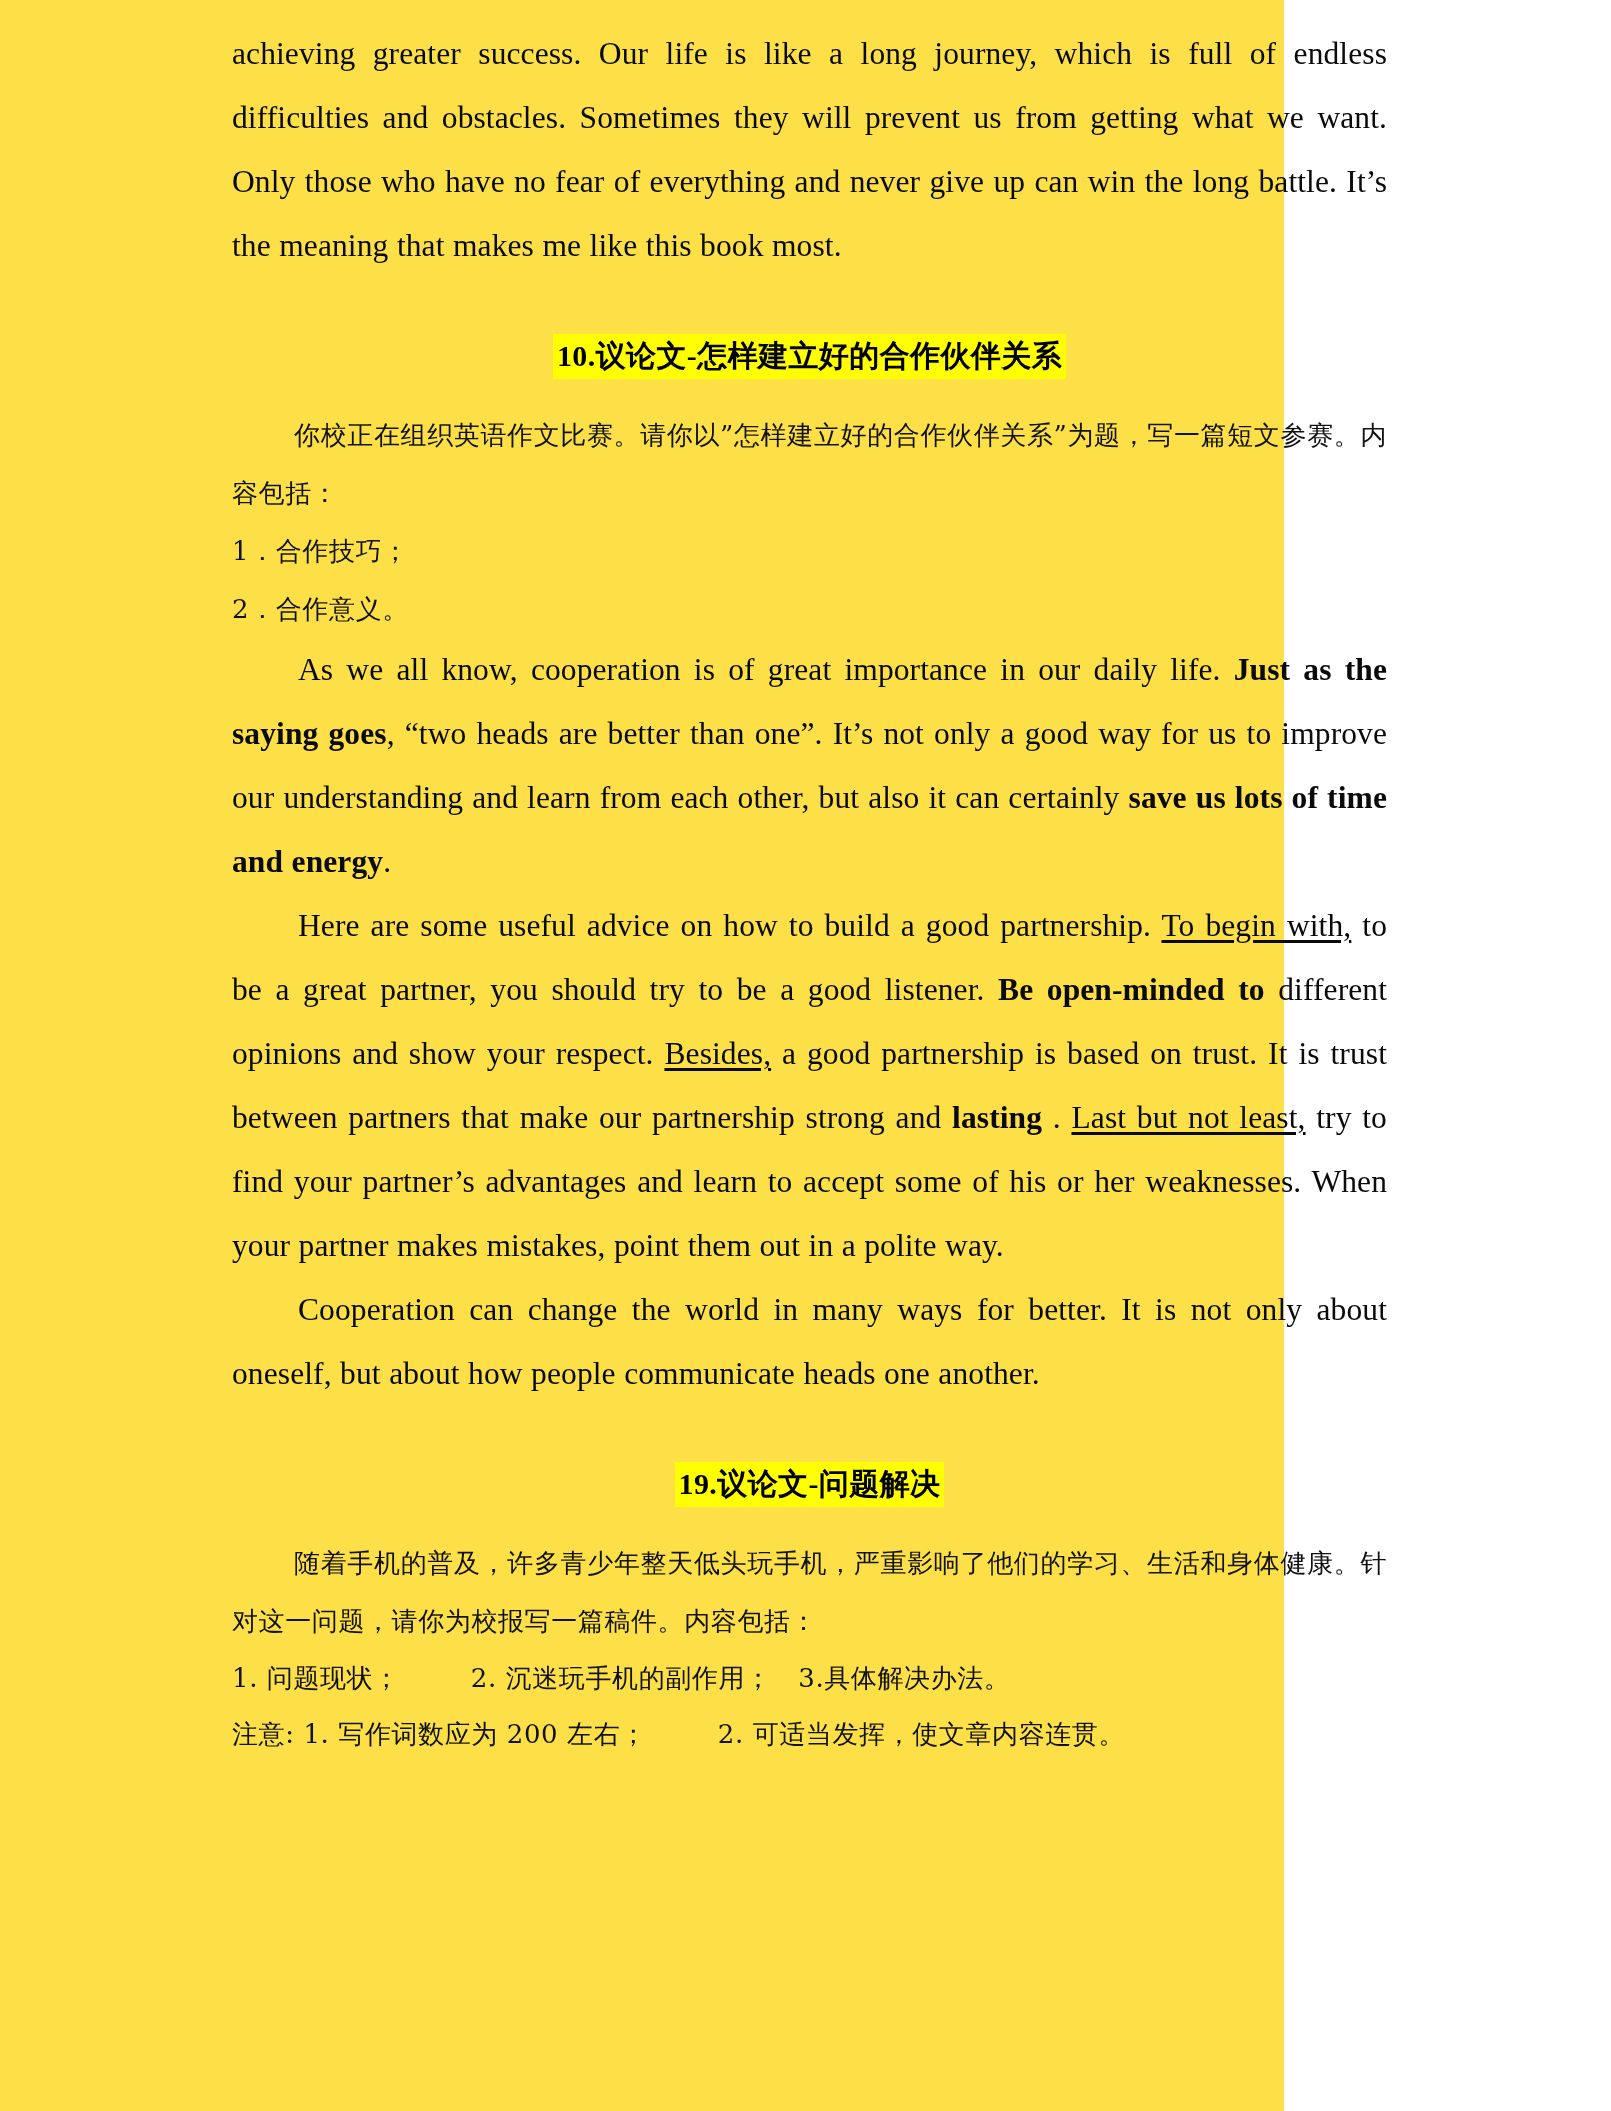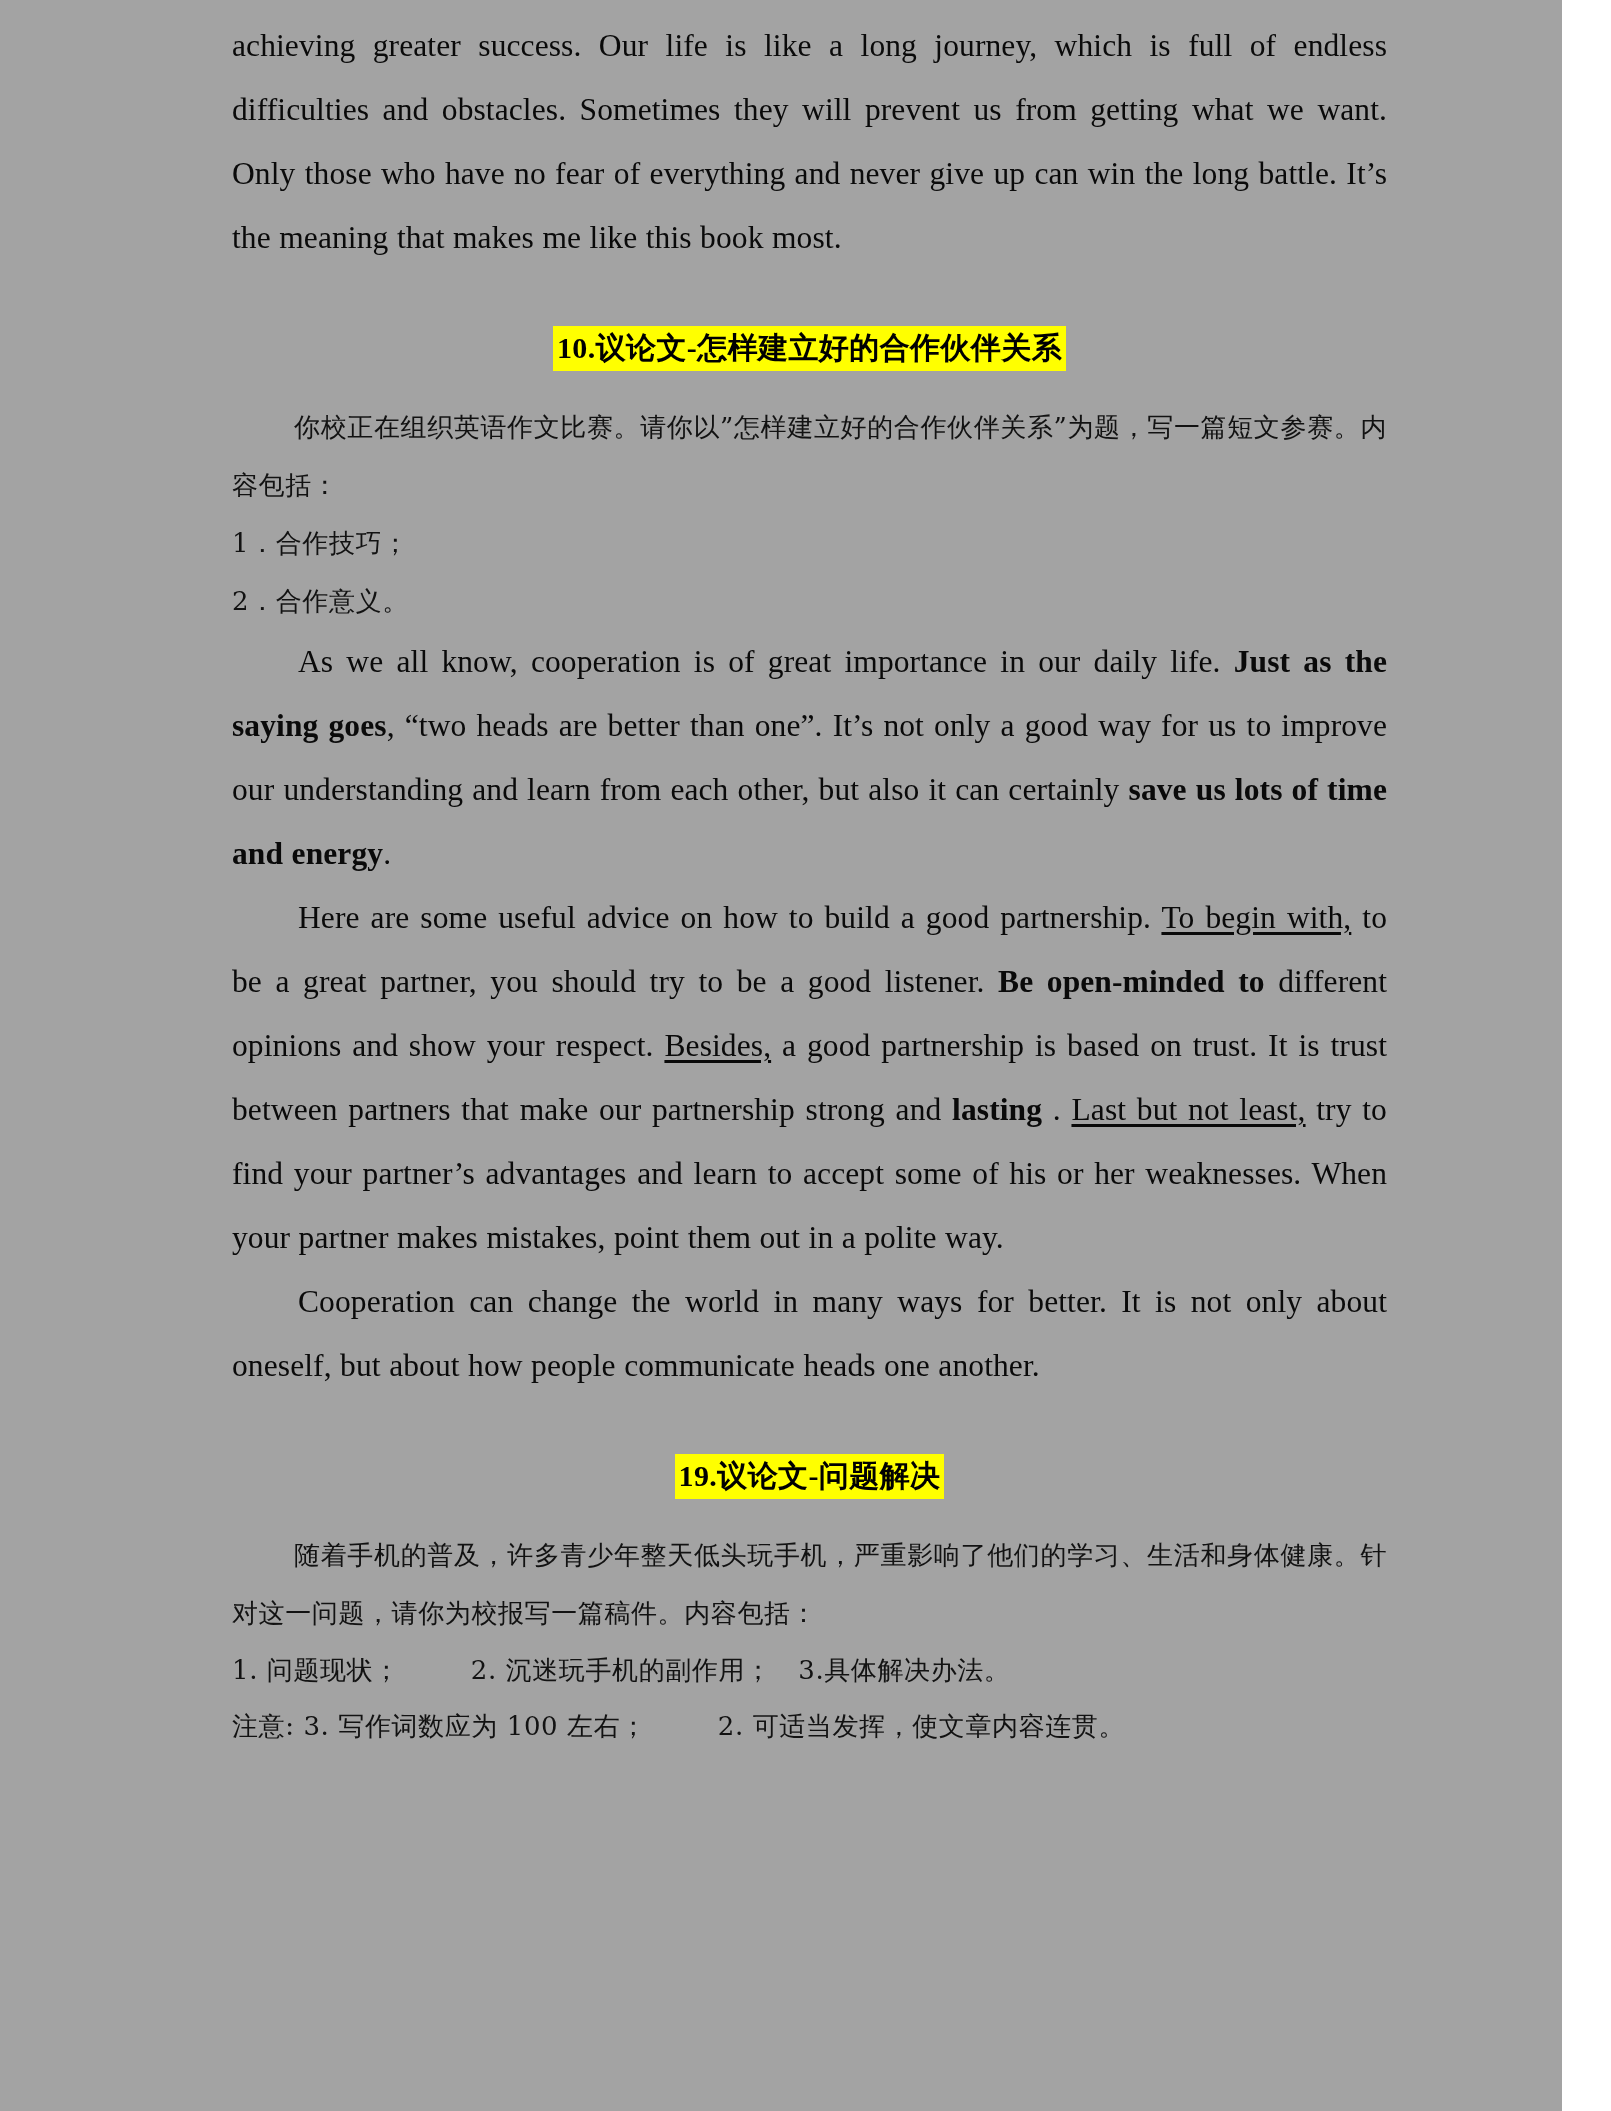--- a/index.html
+++ b/index.html
@@ -10,25 +10,25 @@
   }
   body {
     width: 1611px;
     height: 2111px;
     font-family: "Liberation Serif", "DejaVu Serif", serif;
     color: #0a0a0a;
     -webkit-font-smoothing: antialiased;
   }
   .page {
     position: relative;
-    width: 1562px;
+    width: 1284px;
     height: 2111px;
-    background: #a3a3a3;
+    background: #fde047;
     box-sizing: border-box;
-    padding: 14px 110px 0 232px;
+    padding: 22px 110px 0 232px;
   }
   .content {
     width: 1155px;
   }
 
   
   .en-para {
     font-size: 31.5px;
     line-height: 64px;
     text-align: justify;
@@ -135,16 +135,16 @@
     <div class="section-heading-row">
       <span class="section-heading">19.议论文-问题解决</span>
     </div>
 
     <div class="gap-sm"></div>
 
     <p class="zh indent">随着手机的普及，许多青少年整天低头玩手机，严重影响了他们的学习、生活和身体健康。针对这一问题，请你为校报写一篇稿件。内容包括：</p>
 
     <p class="zh tight nowrap">1. 问题现状；        2. 沉迷玩手机的副作用；   3.具体解决办法。</p>
 
-    <p class="zh tight nowrap">注意: 3. 写作词数应为 100 左右；        2. 可适当发挥，使文章内容连贯。</p>
+    <p class="zh tight nowrap">注意: 1. 写作词数应为 200 左右；        2. 可适当发挥，使文章内容连贯。</p>
 
   </div>
 </div>
 
 </body></html>

